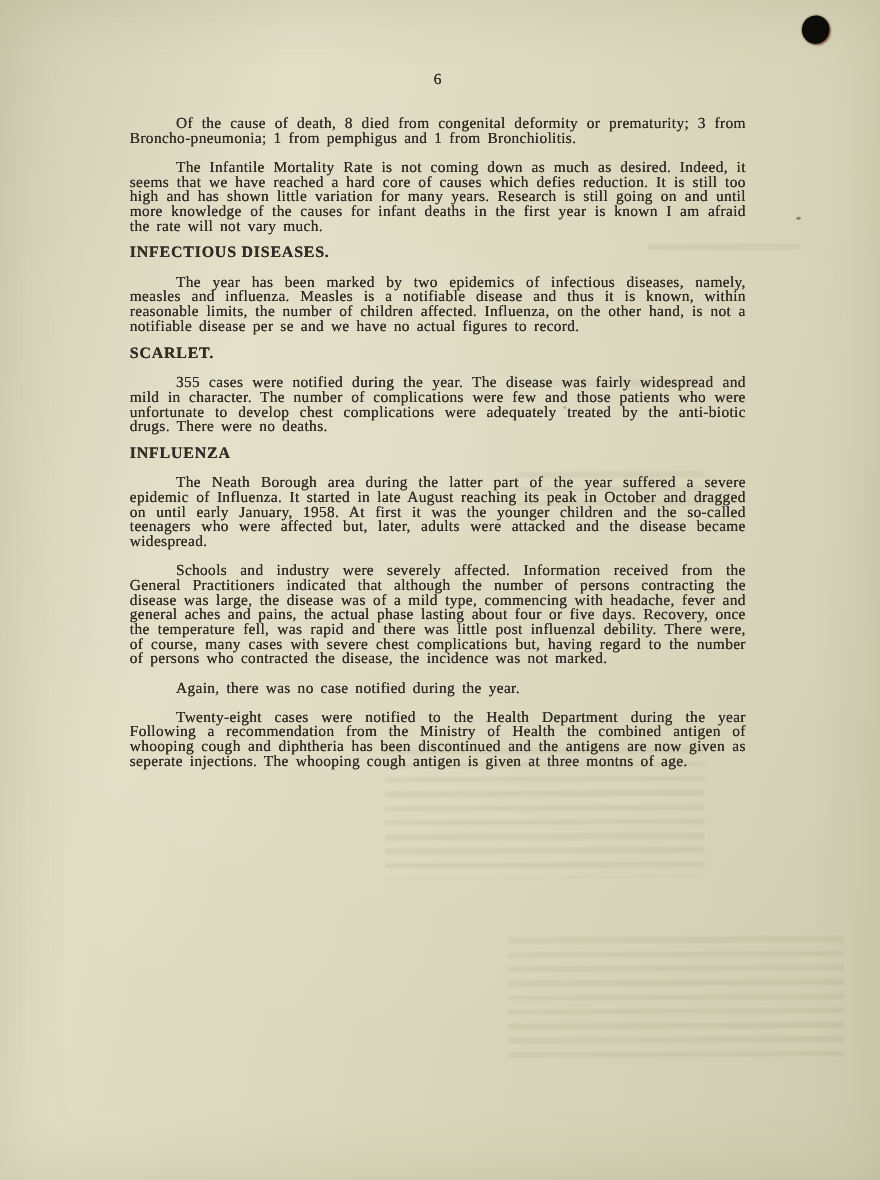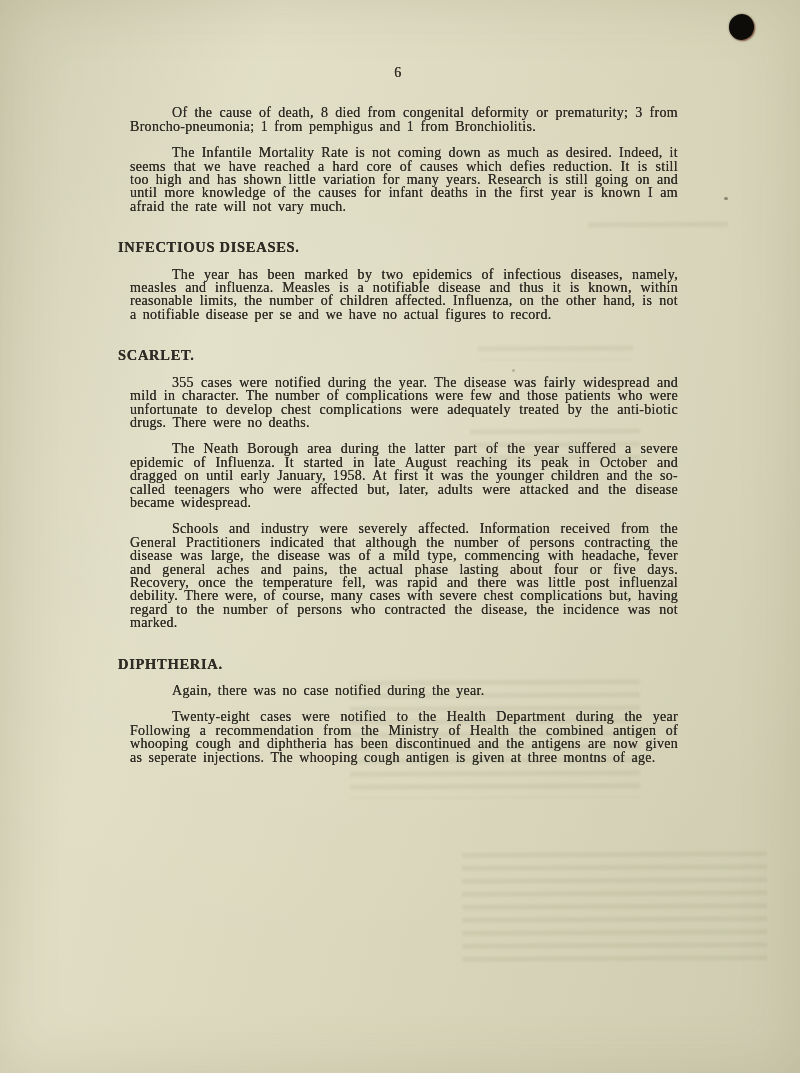--- a/index.html
+++ b/index.html
@@ -32,32 +32,32 @@
   }
   .page-number {
     padding-top: 66px;
     text-align: center;
     font-size: 14px;
     line-height: 13.4px;
     letter-spacing: 0.3px;
     text-shadow: 0 0 0.45px currentColor;
   }
   p.body {
-    margin: 13px 0 0 12px;
+    margin: 13px 0 0 0;
     font-size: 14px;
     line-height: 13.4px;
     text-align: justify;
     text-indent: 42px;
     word-spacing: 2.5px;
     letter-spacing: 0.3px;
     text-shadow: 0 0 0.45px currentColor;
   }
   p.body.first { margin-top: 27px; }
   h2.section {
-    margin: 28px 0 0 0;
+    margin: 11px 0 0 0;
     font-size: 14.5px;
     line-height: 13.4px;
     font-weight: 700;
     letter-spacing: 0.7px;
     text-shadow: 0 0 0.5px currentColor;
   }
   
   .punch-dot {
     position: absolute;
     left: 729px; top: 14px;
@@ -112,22 +112,22 @@
 
     <p class="body first">Of the cause of death, 8 died from congenital deformity or prematurity; 3 from Broncho-pneumonia; 1 from pemphigus and 1 from Bronchiolitis.</p>
     <p class="body">The Infantile Mortality Rate is not coming down as much as desired. Indeed, it seems that we have reached a hard core of causes which defies reduction. It is still too high and has shown little variation for many years. Research is still going on and until more knowledge of the causes for infant deaths in the first year is known I am afraid the rate will not vary much.</p>
 
     <h2 class="section">INFECTIOUS DISEASES.</h2>
     <p class="body">The year has been marked by two epidemics of infectious diseases, namely, measles and influenza. Measles is a notifiable disease and thus it is known, within reasonable limits, the number of children affected. Influenza, on the other hand, is not a notifiable disease per se and we have no actual figures to record.</p>
 
     <h2 class="section">SCARLET.</h2>
     <p class="body">355 cases were notified during the year. The disease was fairly widespread and mild in character. The number of complications were few and those patients who were unfortunate to develop chest complications were adequately treated by the anti-biotic drugs. There were no deaths.</p>
 
+    <h2 class="section">INFLUENZA</h2>
     <p class="body">The Neath Borough area during the latter part of the year suffered a severe epidemic of Influenza. It started in late August reaching its peak in October and dragged on until early January, 1958. At first it was the younger children and the so-called teenagers who were affected but, later, adults were attacked and the disease became widespread.</p>
     <p class="body">Schools and industry were severely affected. Information received from the General Practitioners indicated that although the number of persons contracting the disease was large, the disease was of a mild type, commencing with headache, fever and general aches and pains, the actual phase lasting about four or five days. Recovery, once the temperature fell, was rapid and there was little post influenzal debility. There were, of course, many cases with severe chest complications but, having regard to the number of persons who contracted the disease, the incidence was not marked.</p>
 
 
-    <h2 class="section">DIPHTHERIA.</h2>
     <p class="body">Again, there was no case notified during the year.</p>
 
     <p class="body">Twenty-eight cases were notified to the Health Department during the year Following a recommendation from the Ministry of Health the combined antigen of whooping cough and diphtheria has been discontinued and the antigens are now given as seperate injections. The whooping cough antigen is given at three montns of age.</p>
   </div>
 </div>
 
 </body></html>

